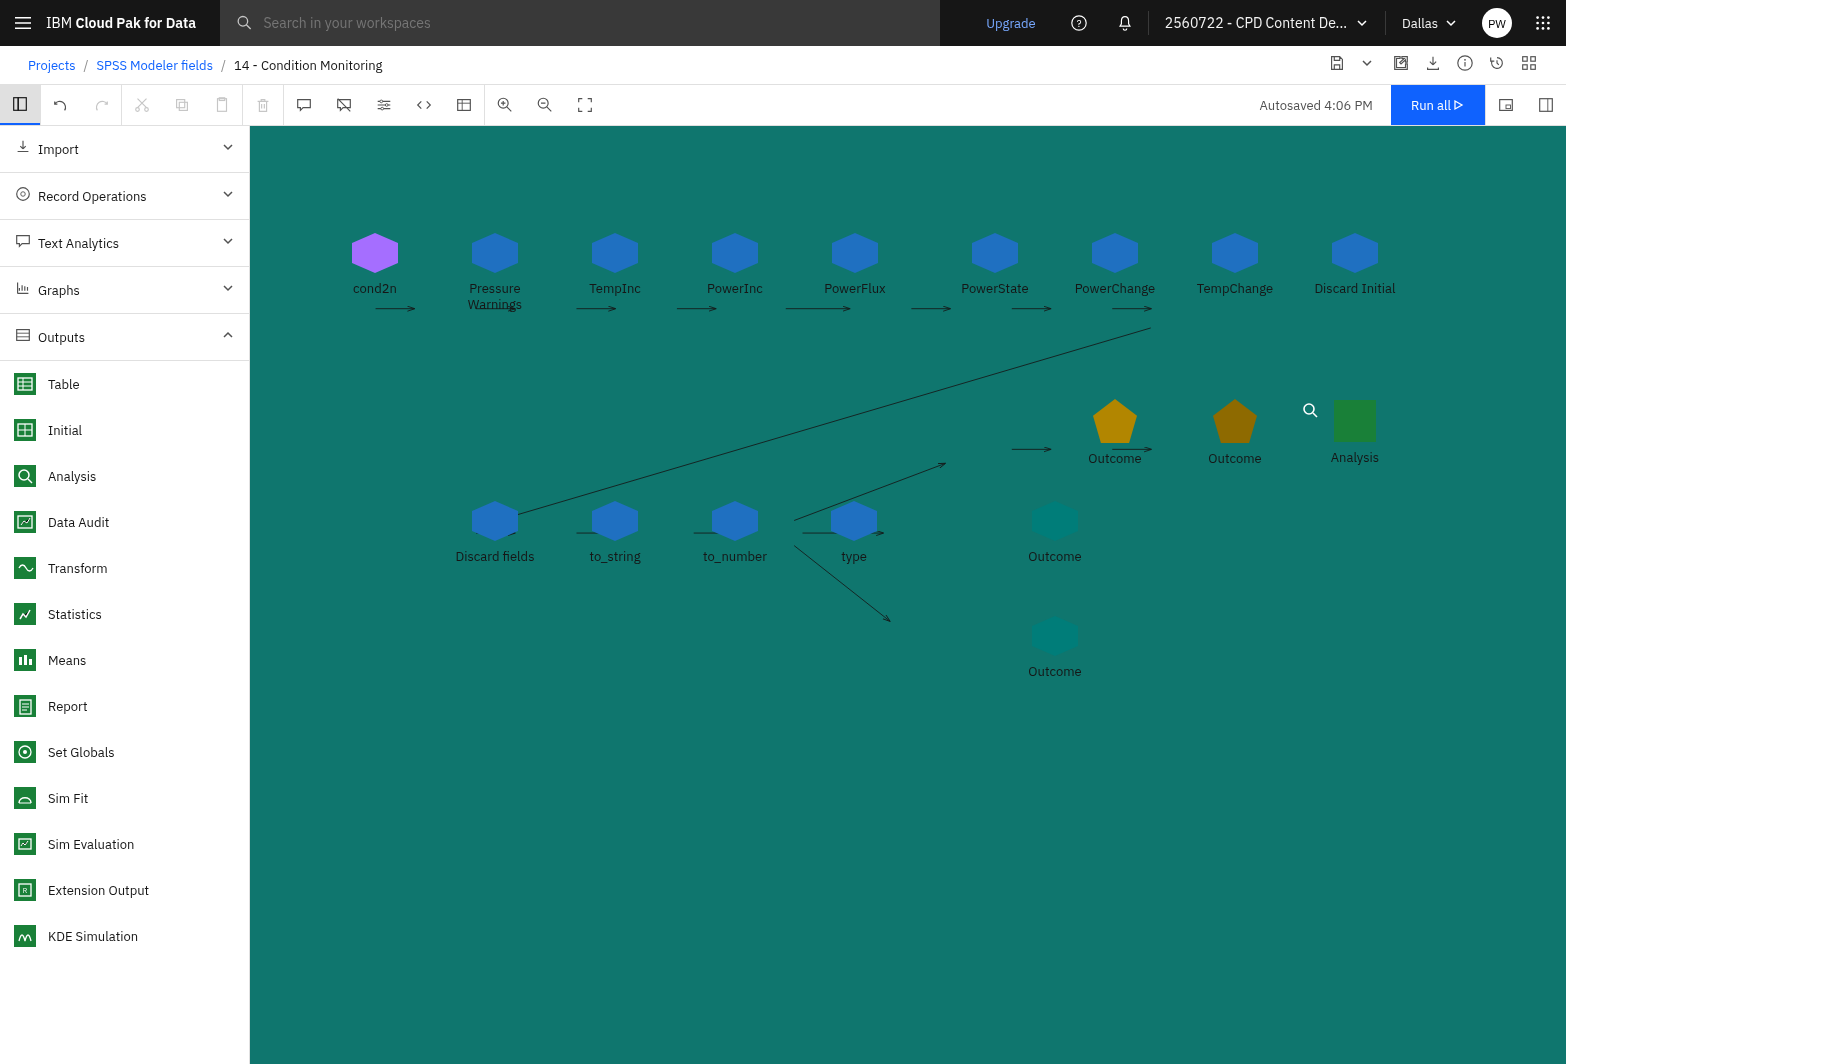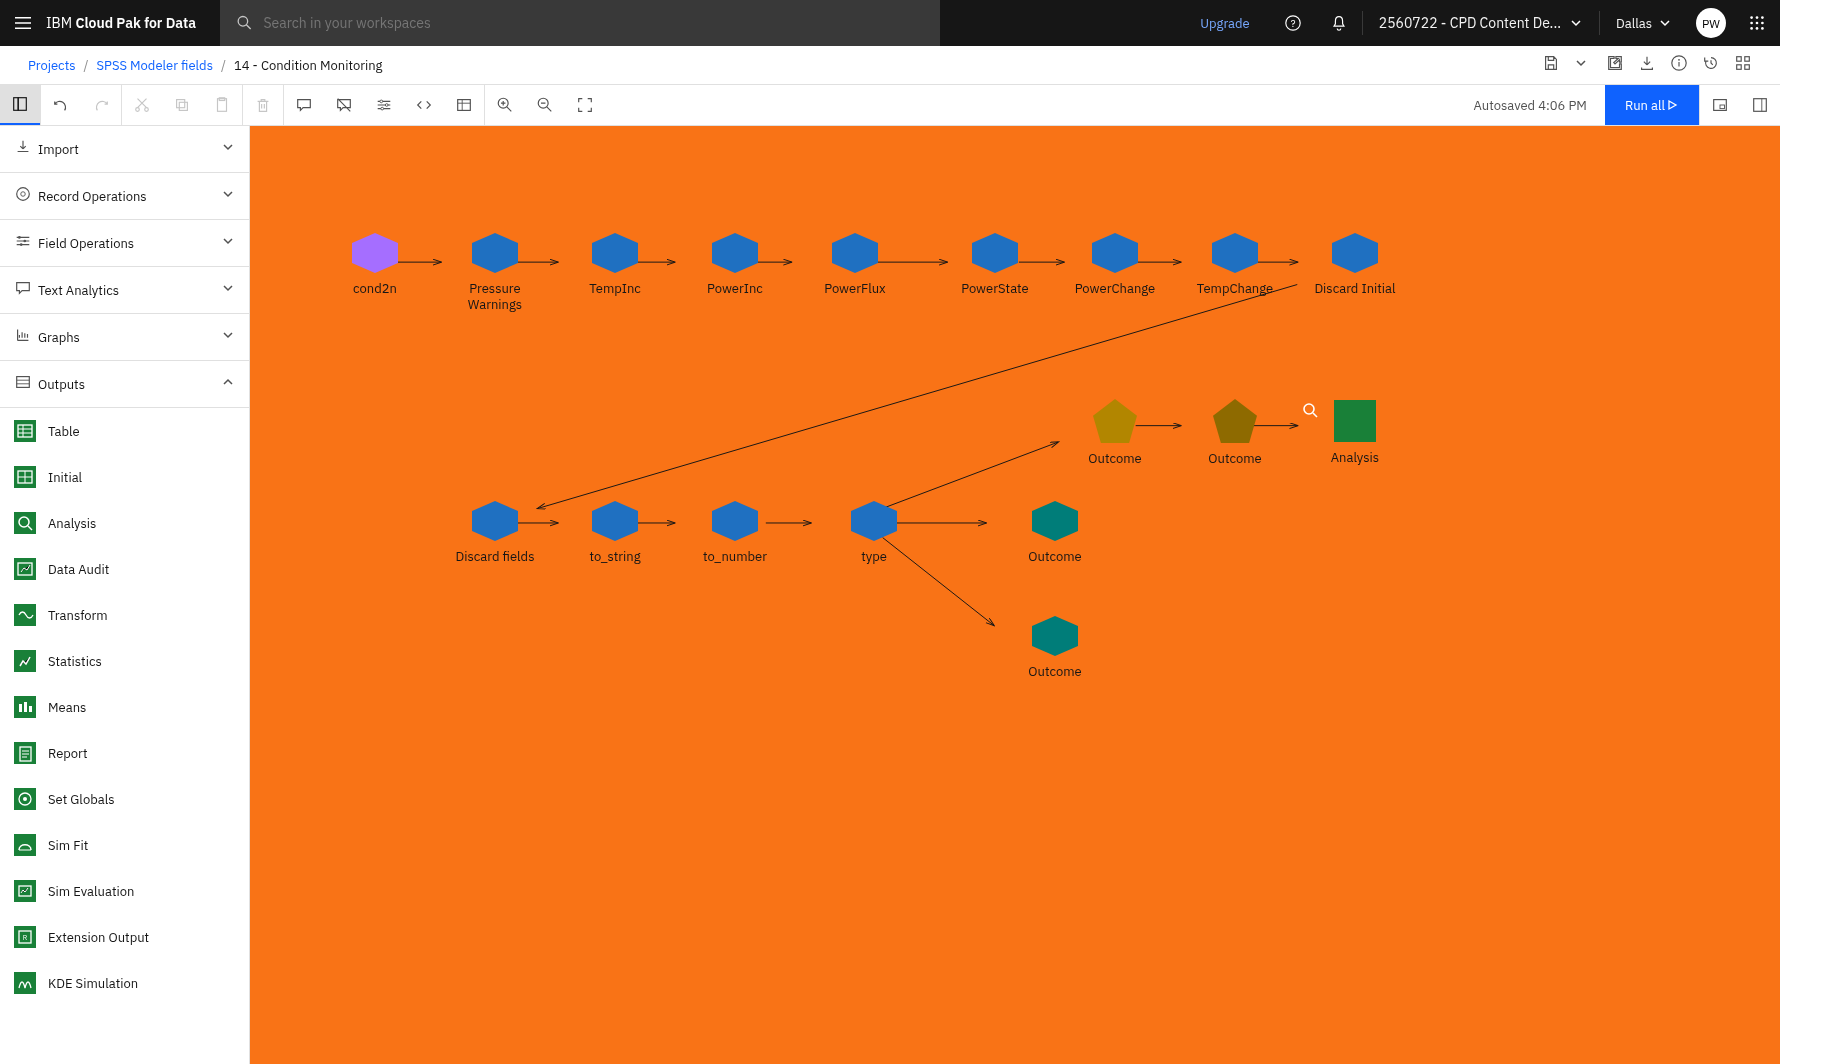--- a/index.html
+++ b/index.html
@@ -1,17 +1,17 @@
 <!DOCTYPE html>
 <html><head>
 <meta charset="utf-8">
 <style>
 *{box-sizing:border-box;margin:0;padding:0;font-family:"IBM Plex Sans",Helvetica,Arial,sans-serif}
 body{background:#fff;color:#161616;font-size:13px;overflow:hidden}
-.root{width:1780px;height:1064px;display:flex;flex-direction:column;transform-origin:top left}
+.root{width:1566px;height:1064px;display:flex;flex-direction:column;transform-origin:top left}
 .topbar{height:46px;background:#161616;color:#fff;display:flex;align-items:center}
 .hamburger{width:46px;display:flex;align-items:center;justify-content:center;cursor:pointer}
 .brand{font-size:14px;padding-right:24px}
 .brand .b{font-weight:600}
 .searchwrap{flex:0 0 720px;height:46px;background:#393939;display:flex;align-items:center;padding:0 16px;color:#c6c6c6}
 .searchwrap input{background:transparent;border:0;color:#c6c6c6;font-size:14px;margin-left:10px;outline:0;width:100%}
 .topspacer{flex:1}
 .upgrade{color:#78a9ff;padding:0 20px;cursor:pointer}
 .topicon{width:46px;height:46px;display:flex;align-items:center;justify-content:center;cursor:pointer}
 .topsep{width:1px;height:24px;background:#393939}
@@ -36,21 +36,21 @@
 .autosave{display:flex;align-items:center;padding:0 18px;color:#525252}
 .runall{background:#0f62fe;color:#fff;display:flex;align-items:center;padding:0 20px;cursor:pointer}
 .main{flex:1;display:flex;min-height:0}
 .palette{width:250px;border-right:1px solid #e0e0e0;overflow-y:auto;background:#fff}
 .palcat{height:47px;display:flex;align-items:center;padding:0 14px;border-bottom:1px solid #e0e0e0;cursor:pointer}
 .palcat .pi{width:24px;color:#525252}
 .palcat .pl{flex:1;color:#161616}
 .palcat .chev{color:#525252}
 .palitem{height:46px;display:flex;align-items:center;padding:0 14px;cursor:grab;gap:12px}
 .palitem .sq{width:22px;height:22px;background:#198038;display:flex;align-items:center;justify-content:center}
-.canvas{flex:1;background:#f97316;position:relative;overflow:hidden}
+.canvas{flex:1;background:#0f766e;position:relative;overflow:hidden}
 .canvas svg{position:absolute;inset:0}
 .node{position:absolute;display:flex;flex-direction:column;align-items:center;width:110px;transform:translateX(-55px)}
 .hex{width:46px;height:40px;background:#1f70c1;clip-path:polygon(50% 0,100% 25%,100% 75%,50% 100%,0 75%,0 25%);display:flex;align-items:center;justify-content:center}
 .hex.purple{background:#a56eff}
 .hex.teal{background:#007d79}
 .hex.gold{background:#b28600;width:44px;height:44px;clip-path:polygon(50% 0,100% 38%,82% 100%,18% 100%,0 38%)}
 .hex.dkgold{background:#8e6a00;width:44px;height:44px;clip-path:polygon(50% 0,100% 38%,82% 100%,18% 100%,0 38%)}
 .sqnode{width:42px;height:42px;background:#198038;display:flex;align-items:center;justify-content:center}
 .nlabel{margin-top:8px;font-size:13px;text-align:center;color:#161616;line-height:1.25}
 svg.ic{width:18px;height:18px}
@@ -289,32 +289,20 @@
           <span class="chev"><svg class="ic14" viewBox="0 0 14 14">
               <path fill="none" stroke="#525252" stroke-width="1.5" d="M3 5l4 4 4-4"></path>
             </svg></span>
         </div>
       <div class="palcat">
           <span class="pi"><svg class="ic" viewBox="0 0 20 20">
               <circle cx="10" cy="10" r="7" fill="none" stroke="#525252" stroke-width="1.3"></circle>
               <circle cx="10" cy="10" r="2.5" fill="none" stroke="#525252"></circle>
             </svg></span>
           <span class="pl">Record Operations</span>
-          <span class="chev"><svg class="ic14" viewBox="0 0 14 14">
-              <path fill="none" stroke="#525252" stroke-width="1.5" d="M3 5l4 4 4-4"></path>
-            </svg></span>
-        </div>
-      <div class="palcat">
-          <span class="pi"><svg class="ic" viewBox="0 0 20 20">
-              <path fill="none" stroke="#525252" stroke-width="1.3" d="M3 6h14M3 10h14M3 14h14"></path>
-              <circle cx="6" cy="6" r="1.5" fill="#525252"></circle>
-              <circle cx="12" cy="10" r="1.5" fill="#525252"></circle>
-              <circle cx="8" cy="14" r="1.5" fill="#525252"></circle>
-            </svg></span>
-          <span class="pl">Field Operations</span>
           <span class="chev"><svg class="ic14" viewBox="0 0 14 14">
               <path fill="none" stroke="#525252" stroke-width="1.5" d="M3 5l4 4 4-4"></path>
             </svg></span>
         </div>
       <div class="palcat">
           <span class="pi"><svg class="ic" viewBox="0 0 20 20">
               <path fill="none" stroke="#525252" stroke-width="1.3" d="M3 4h14v9H9l-3 3v-3H3z"></path>
             </svg></span>
           <span class="pl">Text Analytics</span>
           <span class="chev"><svg class="ic14" viewBox="0 0 14 14">
@@ -586,21 +574,21 @@
           <div class="nlabel">to_string</div>
         </div>
       <div class="node" style="left:485px;top:375px">
           <div class="hex">
             <svg class="ic" viewBox="0 0 20 20">
               <path stroke="#fff" stroke-width="1.3" d="M8 6v8M6 10h4M13 7v6M11 10h4"></path>
             </svg>
           </div>
           <div class="nlabel">to_number</div>
         </div>
-      <div class="node" style="left:624px;top:375px">
+      <div class="node" style="left:604px;top:375px">
           <div class="hex">
             <svg class="ic" viewBox="0 0 20 20">
               <path stroke="#fff" stroke-width="1.3" d="M5 6h10M5 10h10M5 14h10"></path>
               <circle cx="5" cy="6" r="1" fill="#fff"></circle>
               <circle cx="5" cy="10" r="1" fill="#fff"></circle>
               <circle cx="5" cy="14" r="1" fill="#fff"></circle>
             </svg>
           </div>
           <div class="nlabel">type</div>
         </div>

